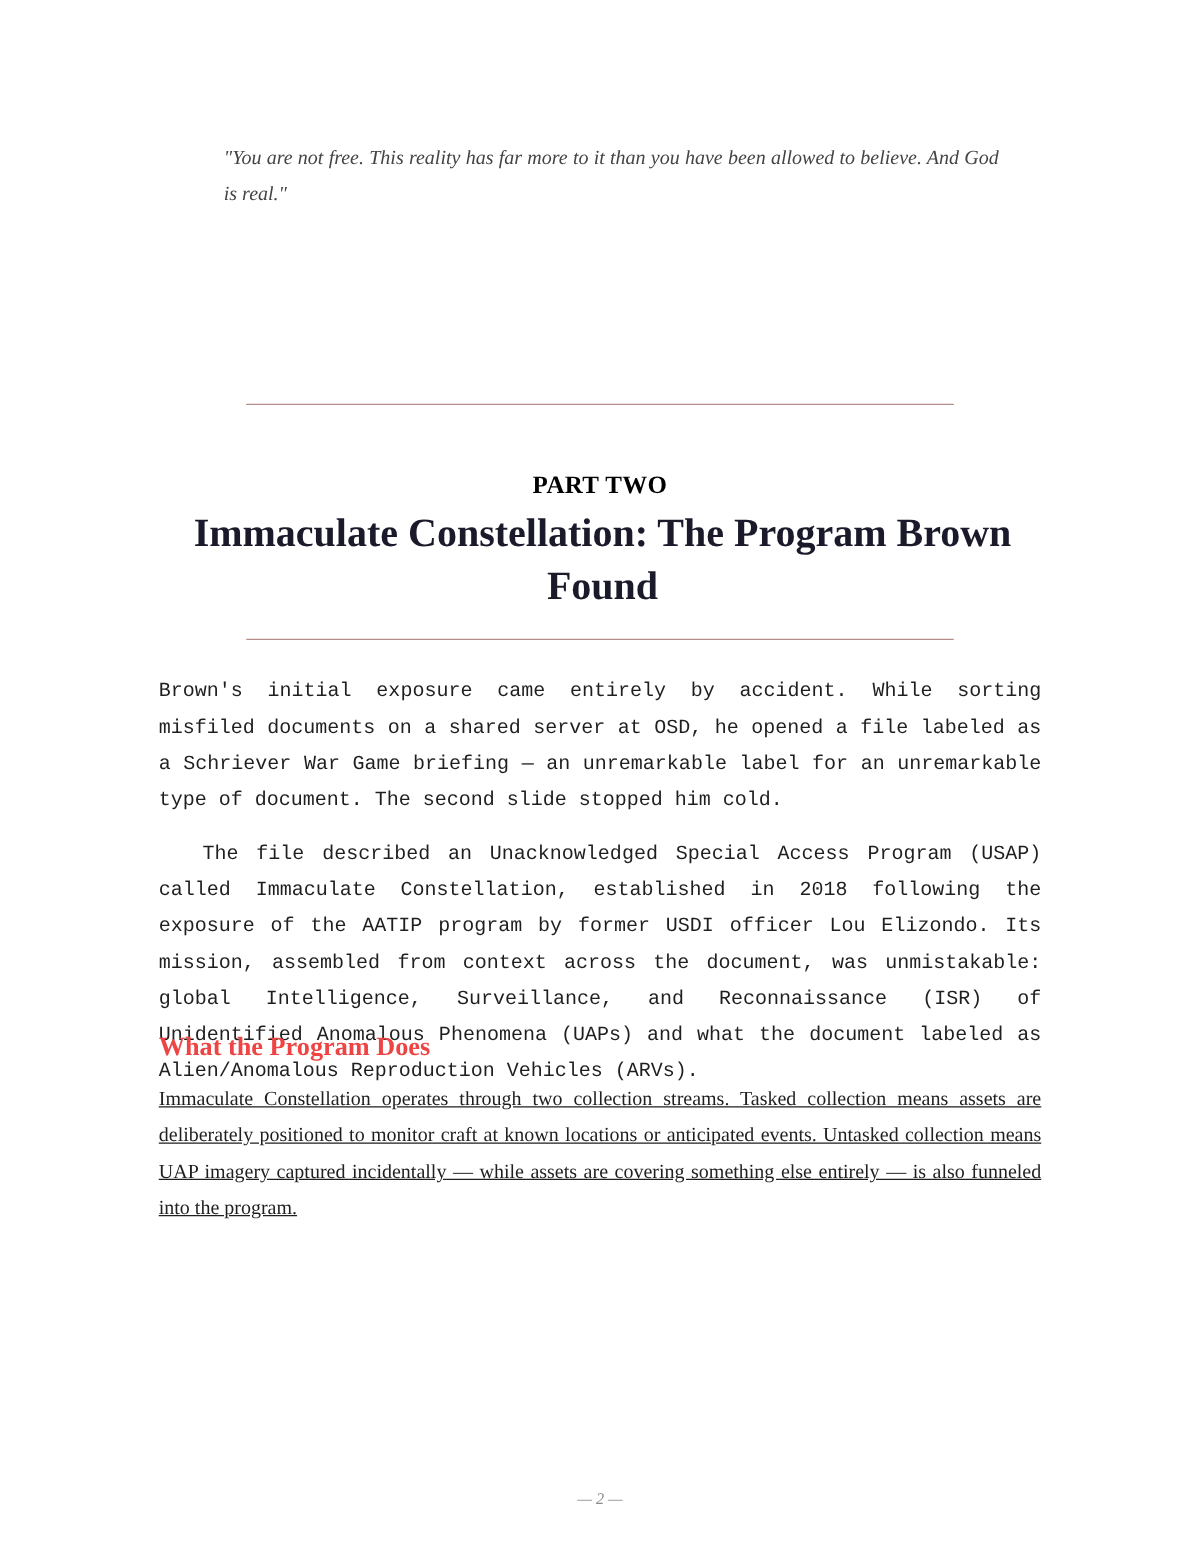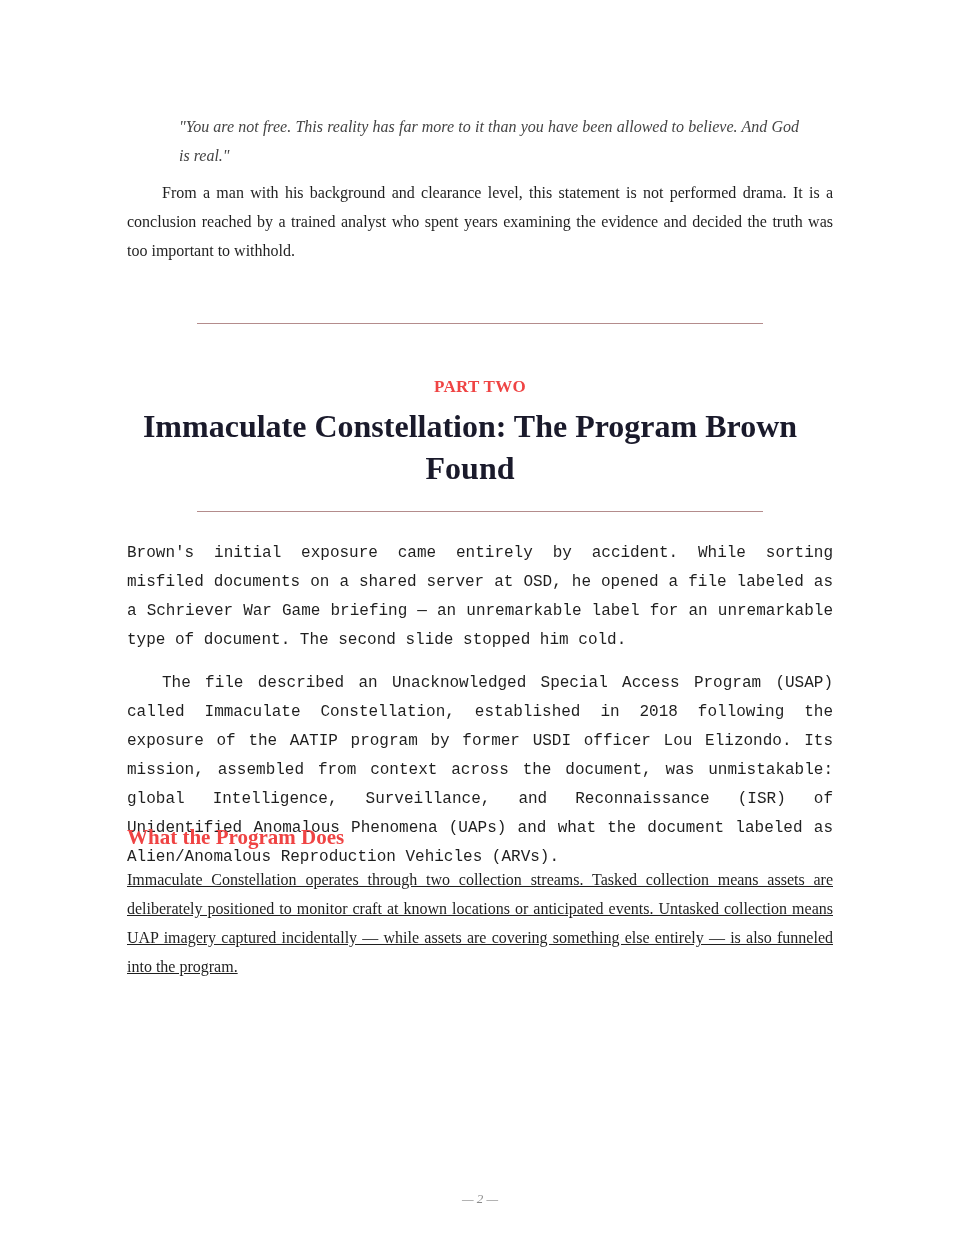--- a/index.html
+++ b/index.html
@@ -54,27 +54,27 @@
       height: 0;
       border-top: 1.5px solid #b48c8c;
     }
     .part-label {
       position: absolute;
       left: 0;
       width: 960px;
       top: 377px;
       text-align: center;
       font-weight: bold;
-      font-size: 17px;
+      font-size: 20px;
       letter-spacing: 0.3px;
-      color: #ef4444;
+      color: #000000;
     }
     .part-title {
       position: absolute;
-      left: 120px;
+      left: 132px;
       width: 700px;
       top: 405px;
       margin: 0;
       text-align: center;
       font-weight: bold;
       font-size: 32px;
       line-height: 42px;
       color: #1a1a2b;
     }
     .section-heading {
@@ -98,23 +98,20 @@
       color: #8a8a8a;
     }
   </style>
 </head>
 <body>
 
 <div class="page">
 
   <p class="quote">"You are not free. This reality has far more to it than you have been allowed to believe. And God is real."</p>
 
-  <div class="content" style="top:178px;">
-    <p class="body indent">From a man with his background and clearance level, this statement is not performed drama. It is a conclusion reached by a trained analyst who spent years examining the evidence and decided the truth was too important to withhold.</p>
-  </div>
 
   <div class="divider" style="top:323px;"></div>
 
   <div class="part-label">PART TWO</div>
 
   <h1 class="part-title">Immaculate Constellation: The Program Brown Found</h1>
 
   <div class="divider" style="top:511px;"></div>
 
   <div class="content" style="top:539px;font-family:Liberation Mono, monospace;">

